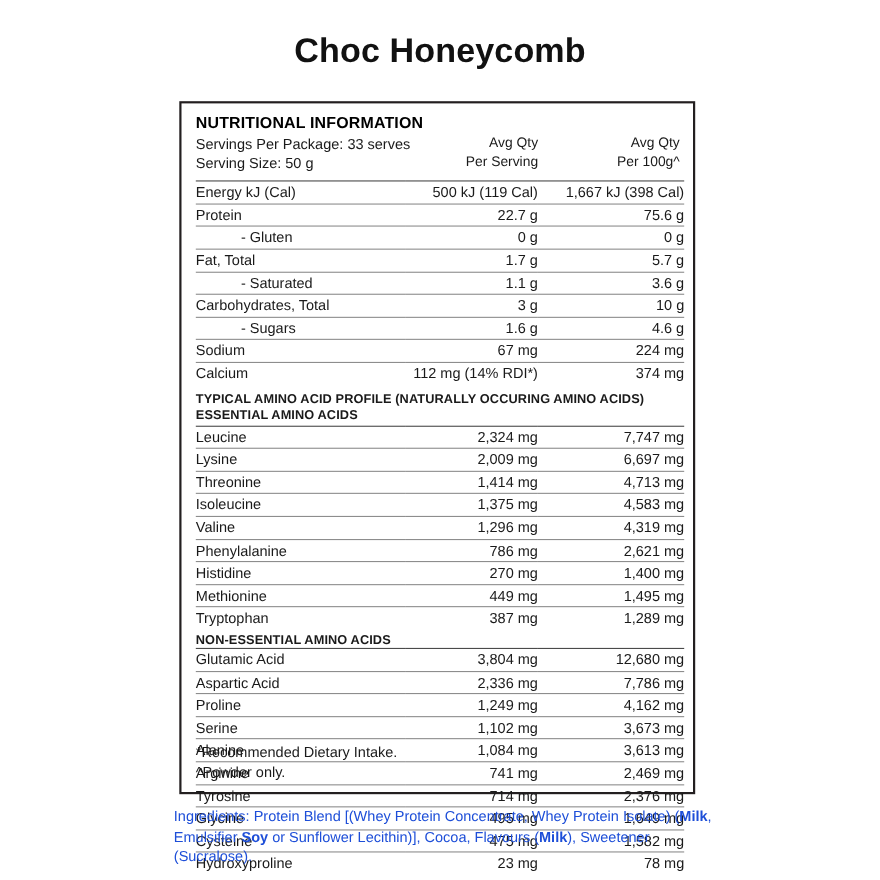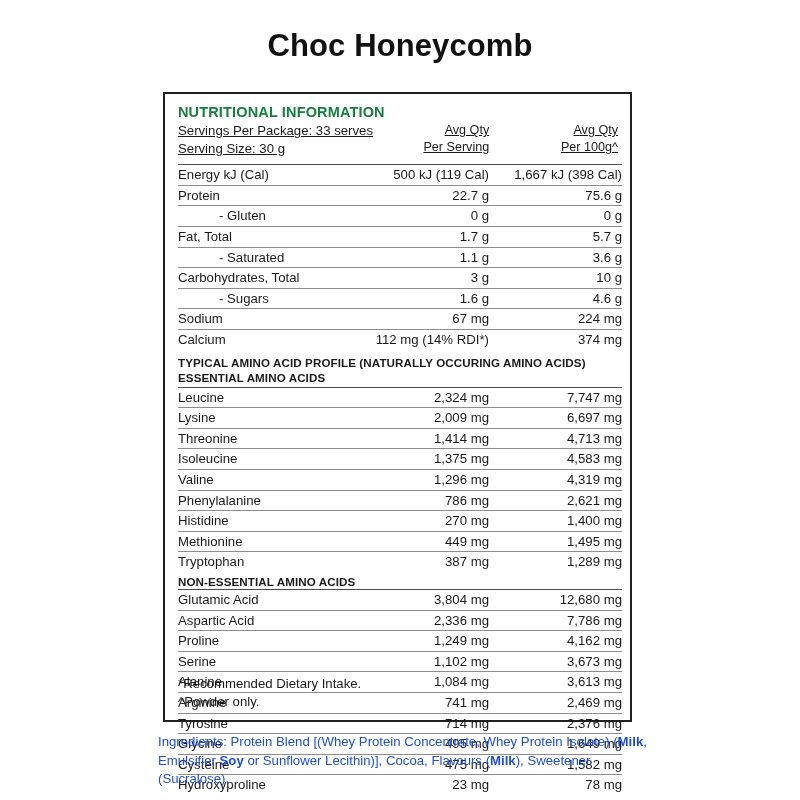--- a/index.html
+++ b/index.html
@@ -38,28 +38,27 @@
     background: #ffffff;
     padding: 9px 12px 0 13px;
   }
 
   .nut-heading {
     font-size: 14.5px;
     font-weight: bold;
     letter-spacing: 0.15px;
     line-height: 1.25;
     margin: 0 0 1px 0;
-    color: #15803d;
+    color: #000000;
   }
 
   .srv-head {
     display: flex;
     align-items: flex-start;
     justify-content: space-between;
-    text-decoration: underline;
   }
   .srv-left {
     font-size: 13.2px;
     line-height: 1.33;
     white-space: nowrap;
   }
   .srv-col {
     font-size: 12.6px;
     line-height: 1.33;
     text-align: right;
@@ -135,21 +134,21 @@
 
 <h1 class="page-title">Choc Honeycomb</h1>
 
 <div class="panel">
 
   <div class="nut-heading">NUTRITIONAL INFORMATION</div>
 
   <div class="srv-head">
     <div class="srv-left">
       <div>Servings Per Package: 33 serves</div>
-      <div>Serving Size: 30 g</div>
+      <div>Serving Size: 50 g</div>
     </div>
     <div class="srv-col c2">
       <div>Avg Qty</div>
       <div>Per Serving</div>
     </div>
     <div class="srv-col c3">
       <div>Avg Qty</div>
       <div>Per 100g^</div>
     </div>
   </div>

